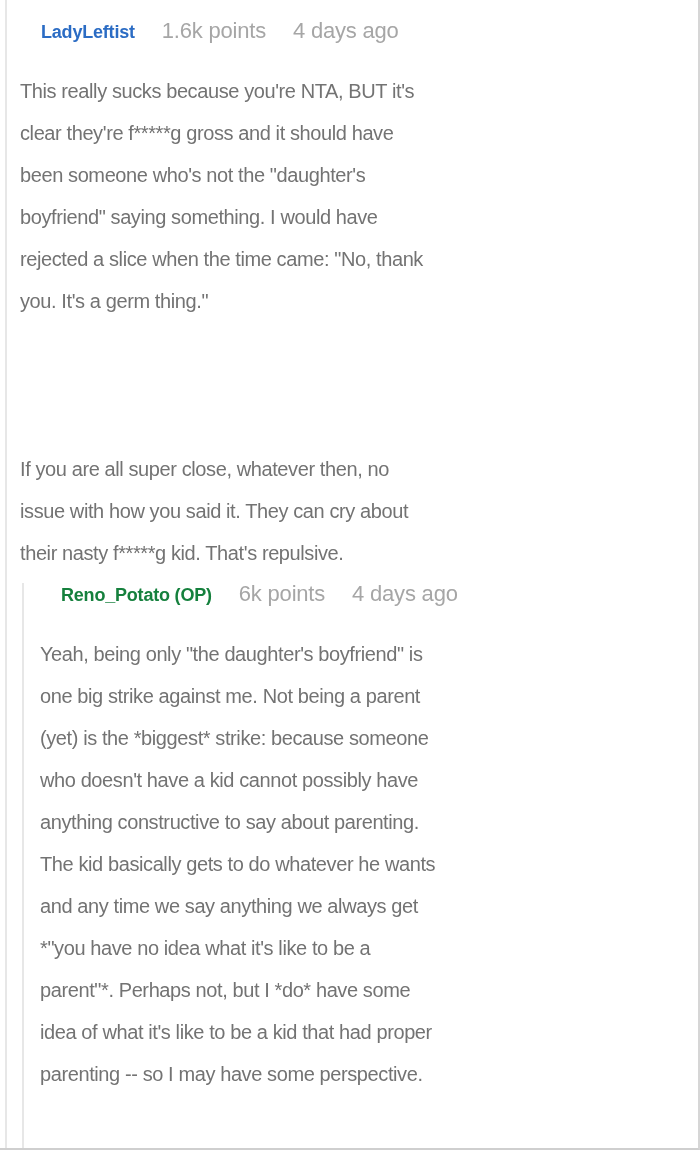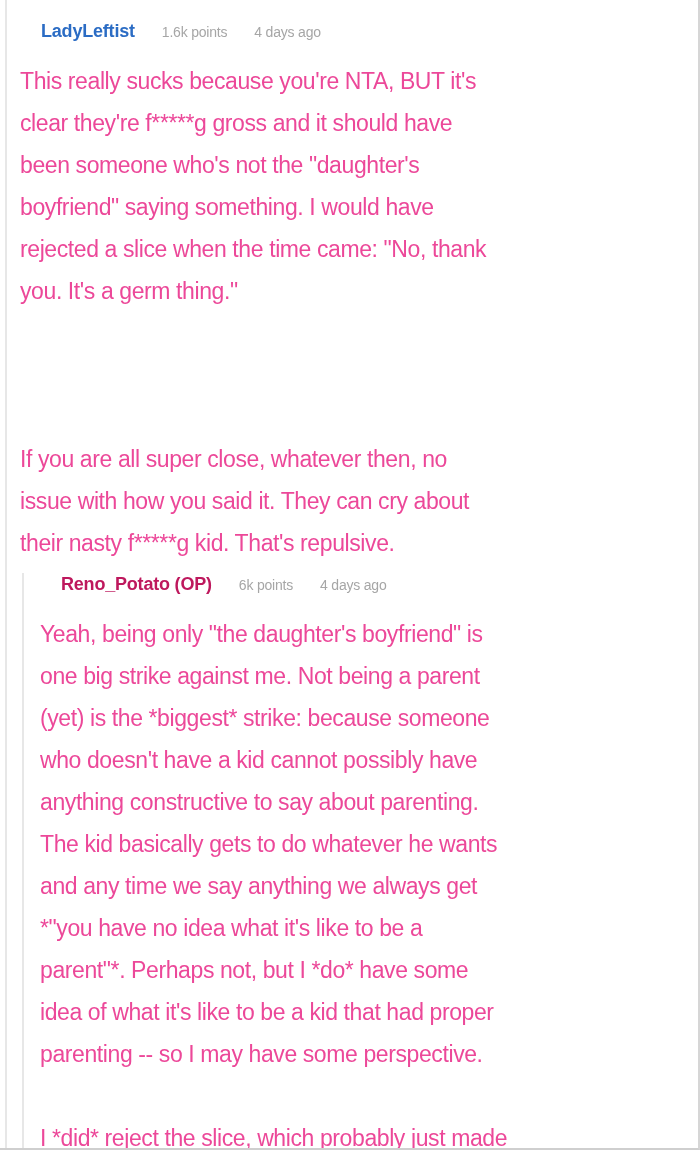--- a/index.html
+++ b/index.html
@@ -36,34 +36,34 @@
     white-space: nowrap;
     margin-left: 21px;
   }
   .author {
     font-weight: bold;
     font-size: 18px;
     letter-spacing: -0.2px;
     cursor: pointer;
   }
   .author.op-blue   { color: #2b6cc4; }
-  .author.op-orange { color: #be185d; }
+  .author.op-orange { color: #15803d; }
   .meta .points,
   .meta .age {
     color: #a6a6a6;
-    font-size: 14px;
+    font-size: 22px;
     letter-spacing: -0.2px;
   }
   .body-text {
-    margin-top: 17px;
-    font-size: 23px;
+    margin-top: 27px;
+    font-size: 20px;
     line-height: 42px;
     letter-spacing: -0.4px;
     white-space: pre-line;
-    color: #ec4899;
+    color: #737373;
   }
   .comment.reply {
     margin-left: 2px;
     margin-top: 9px;
     border-left: 2px solid #e7e7e7;
     padding-left: 16px;
   }
 </style>
 </head>
 <body>

